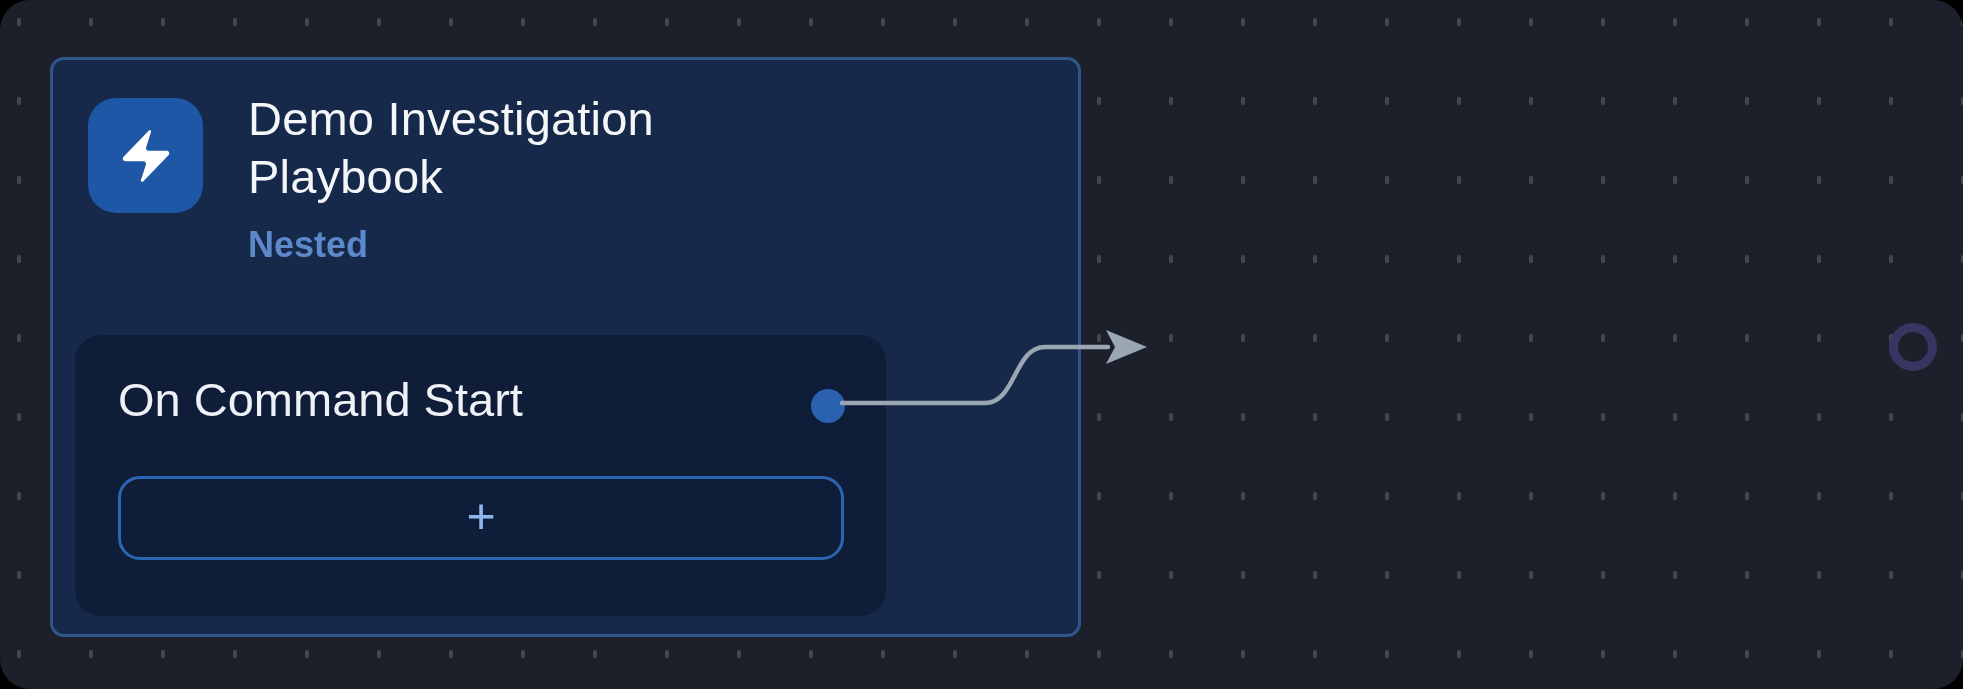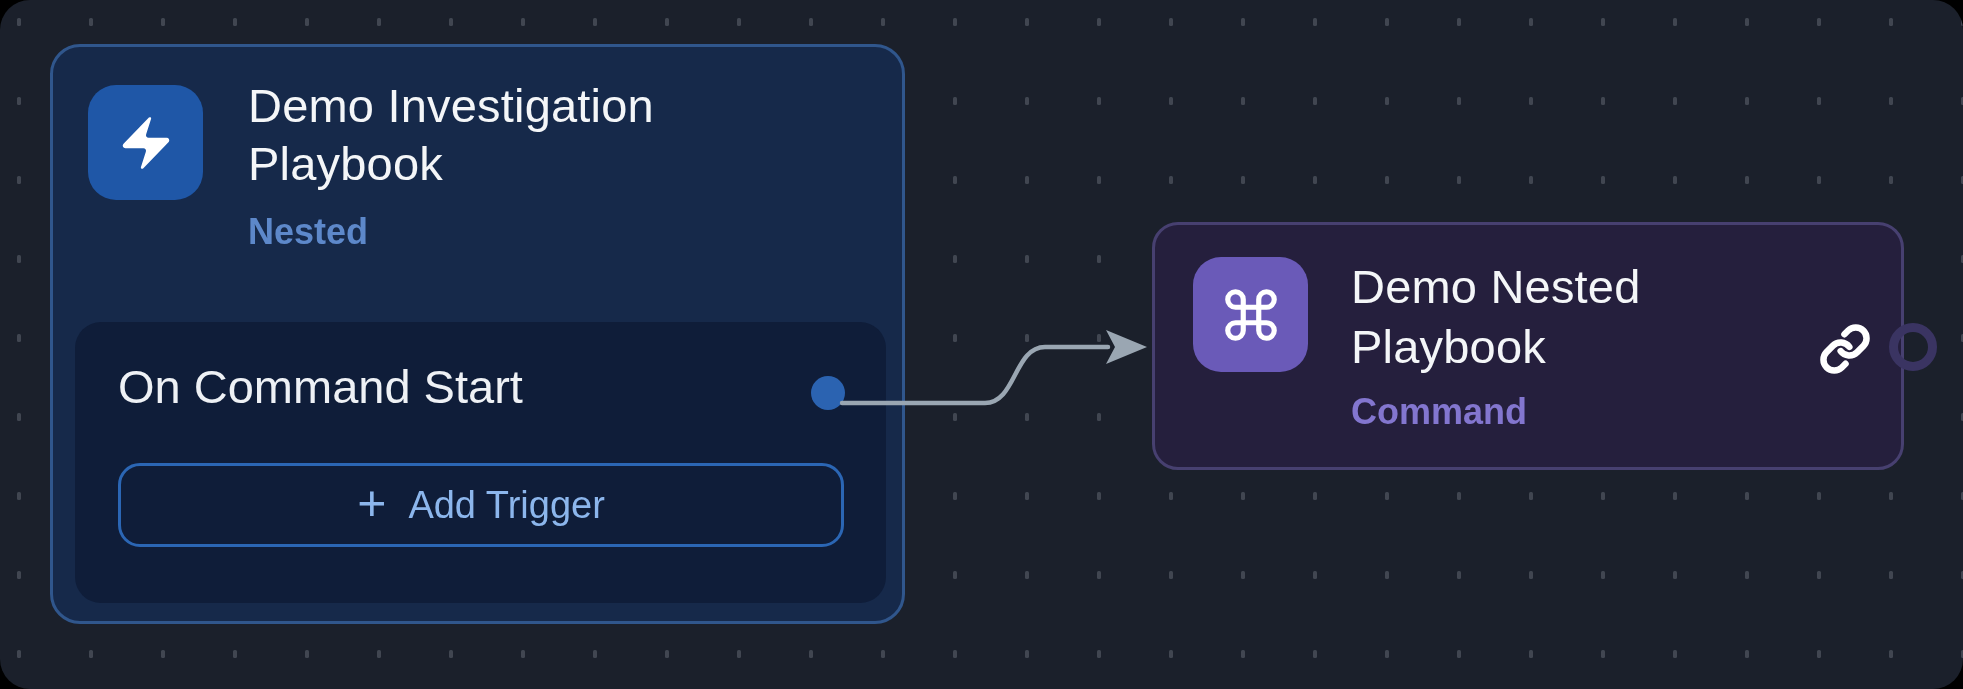--- a/index.html
+++ b/index.html
@@ -2,21 +2,21 @@
 <html><head>
 <meta charset="utf-8">
 <style>
   html,body{margin:0;padding:0;background:#000;}
   body{width:1963px;height:689px;font-family:"Liberation Sans",sans-serif;}
   .canvas{position:relative;width:1963px;height:689px;background:#1b202b;border-radius:30px;overflow:hidden;}
   .grid-layer{position:absolute;inset:0;z-index:0;}
   .grid-dash{position:absolute;width:4px;height:8px;border-radius:1.5px;background:#484d58;opacity:.85;}
 
   .node{position:absolute;box-sizing:border-box;z-index:2;}
-  .node-trigger{left:50px;top:44px;width:855px;height:580px;background:#16294a;border:3px solid #30568c;border-radius:30px;}
+  .node-trigger{left:50px;top:57px;width:1031px;height:580px;background:#16294a;border:3px solid #30568c;border-radius:14px;}
   .node-command{left:1152px;top:222px;width:752px;height:248px;background:#251f3d;border:3px solid #474070;border-radius:26px;}
 
   .icon-tile{position:absolute;width:115px;height:115px;border-radius:28px;display:flex;align-items:center;justify-content:center;}
   .tile-blue{left:35px;top:38px;background:#1f57a7;}
   .tile-purple{left:38px;top:32px;background:#6a5ab8;}
 
   .node-title{position:absolute;color:#f4f6f8;font-size:47px;line-height:58px;font-weight:400;letter-spacing:.2px;}
   .trigger-title{left:195px;top:30px;width:490px;}
   .command-title{left:196px;top:32px;width:350px;line-height:60px;}
 
@@ -306,40 +306,24 @@
       </svg>
     </div>
     <div class="node-title trigger-title">Demo Investigation Playbook</div>
     <div class="type-label trigger-type">Nested</div>
 
     <div class="section-panel">
       <div class="section-label">On Command Start</div>
       <div class="port-dot"></div>
       <button class="add-trigger-btn">
         <span class="add-plus">+</span>
-        <span>Add Trigger</span>
       </button>
     </div>
   </div>
 
-  <div class="node node-command">
-    <div class="icon-tile tile-purple">
-      <svg width="62" height="62" viewBox="0 0 24 24" fill="none" stroke="#ffffff" stroke-width="2" stroke-linecap="round" stroke-linejoin="round">
-        <path d="M15 6v12a3 3 0 1 0 3-3H6a3 3 0 1 0 3 3V6a3 3 0 1 0-3 3h12a3 3 0 1 0-3-3"></path>
-      </svg>
-    </div>
-    <div class="node-title command-title">Demo Nested Playbook</div>
-    <div class="type-label command-type">Command</div>
-    <div class="link-icon">
-      <svg width="52" height="52" viewBox="0 0 24 24" fill="none" stroke="#ffffff" stroke-width="3" stroke-linecap="round" stroke-linejoin="round">
-        <path d="M10 13a5 5 0 0 0 7.54.54l3-3a5 5 0 0 0-7.07-7.07l-1.72 1.71"></path>
-        <path d="M14 11a5 5 0 0 0-7.54-.54l-3 3a5 5 0 0 0 7.07 7.07l1.71-1.71"></path>
-      </svg>
-    </div>
-  </div>
 
   <div class="port-ring"></div>
 
   <svg class="edge-layer" width="1963" height="689" viewBox="0 0 1963 689">
     <path d="M842 403 H985 C1016 403 1014 347 1045 347 H1108" stroke="#9aa6b2" stroke-width="4.5" fill="none" stroke-linecap="round"></path>
     <path d="M1106 330 L1147 347 L1106 364 L1115 347 Z" fill="#9aa6b2"></path>
   </svg>
 
 </div>
 

